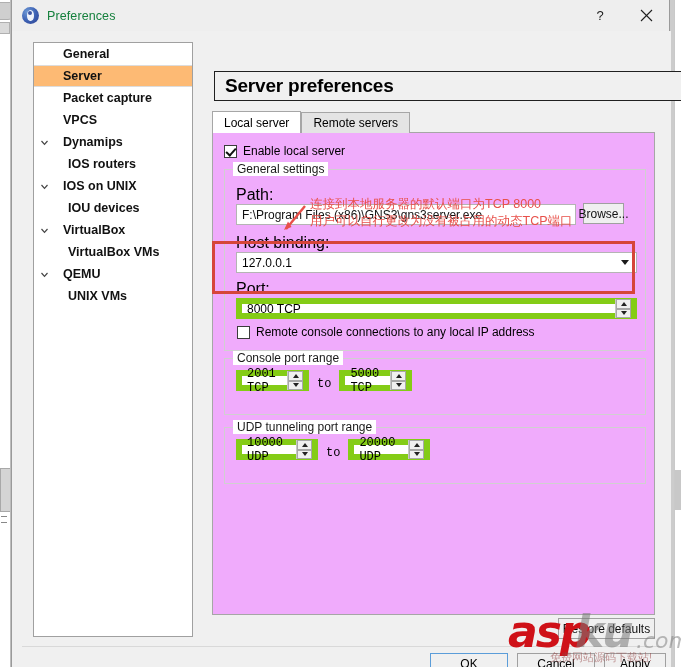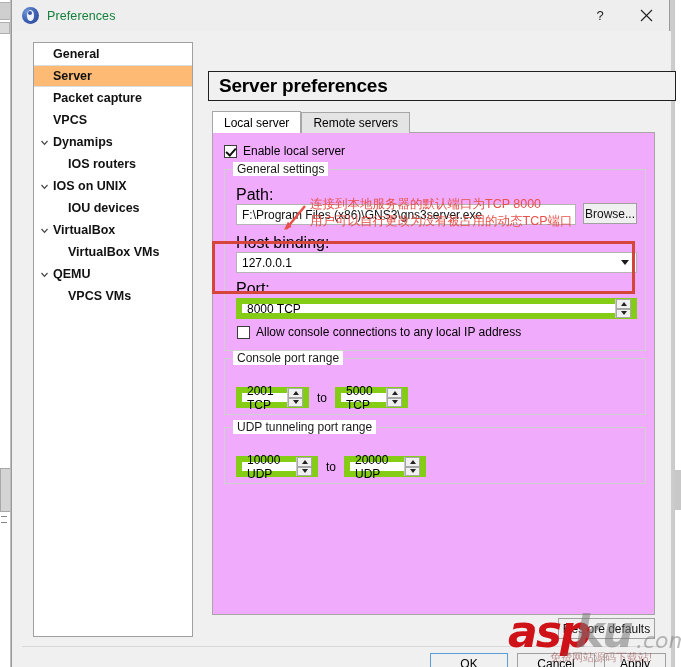--- a/index.html
+++ b/index.html
@@ -125,30 +125,30 @@
   }
   .tree-item.selected { background: #fdba74; border-top:1px solid #dcdcdc; border-bottom:1px solid #dcdcdc;}
   .tree-item .chev {
     width: 13px; flex: none;
     display: flex; align-items: center; justify-content: center;
     color: #555; font-weight: normal;
   }
   .tree-item .chev svg{display:block;}
   .tree-item .chev.empty { visibility: hidden; }
   .tree-item .tlabel { white-space: nowrap; }
-  .tree-item.lvl0 .tlabel { margin-left: 2px; }
+  .tree-item.lvl0 .tlabel { margin-left: 12px; }
   .tree-item.lvl1 .tlabel { margin-left: 17px; }
 
   
   #pref-panel {
     position: absolute; left: 190px; top: 11px;
     width: 450px; height: 595px;
   }
   #panel-title {
-    position: absolute; left: 6px; top: 29px;
+    position: absolute; left: 12px; top: 29px;
     width: 468px; height: 30px;
     background: #f0f0f0;
     border: 1px solid #202020;
     box-sizing: border-box;
     display: flex; align-items: center;
     padding-left: 10px;
     font-size: 19px; font-weight: bold;
     letter-spacing: -0.2px;
   }
   
@@ -289,28 +289,28 @@
     border-bottom:4px solid #222;
   }
   .spin .sb .ar-dn {
     width:0;height:0;border-left:3px solid transparent;border-right:3px solid transparent;
     border-top:4px solid #222;
   }
 
   
   #lbl-path      { position:absolute; left:11px; top:16px; }
   #path-input    { position:absolute; left:11px; top:34px; width:340px; }
-  #browse-button { position:absolute; left:358px; top:33px; width:54px; height:21px; }
+  #browse-button { position:absolute; left:358px; top:33px; width:41px; height:21px; }
   #lbl-hostbind  { position:absolute; left:11px; top:64px; }
   #host-combo    { position:absolute; left:11px; top:82px; width:401px; }
   #lbl-port      { position:absolute; left:11px; top:110px; }
   #port-spin     { position:absolute; left:11px; top:128px; width:401px; }
   #allow-console-row { position:absolute; left:12px; top:155px; }
 
-  .range-row { position: absolute; left: 11px; top: 28px; display: flex; align-items: center; }
+  .range-row { position: absolute; left: 11px; top: 11px; display: flex; align-items: flex-end; font-family: Liberation Mono, monospace; }
   .range-row .spin { width: 73px; }
   .range-row .to { margin: 0 8px; font-size: 12px; }
 
   
   #restore-defaults {
     position: absolute; left: 356px; top: 576px;
     width: 97px; height: 21px;
   }
 
   
@@ -501,21 +501,21 @@
       <div class="tree-item lvl0">
         <span class="chev">
           <svg width="9" height="9" viewBox="0 0 9 9">
               <polyline points="1.5,3 4.5,6.3 7.5,3" fill="none" stroke="#444" stroke-width="1.2"></polyline>
             </svg>
         </span>
         <span class="tlabel">QEMU</span>
       </div>
       <div class="tree-item lvl1">
         <span class="chev empty"></span>
-        <span class="tlabel">VPCS VMs</span>
+        <span class="tlabel">UNIX VMs</span>
       </div>
     </div>
 
     <div id="pref-panel">
 
       <div id="panel-title">Server preferences</div>
 
       <div id="tab-strip">
         <div class="tab active">
           <span>Local server</span>
@@ -555,21 +555,21 @@
                   <span class="ar-up"></span>
                 </span>
               <span class="sb">
                   <span class="ar-dn"></span>
                 </span>
             </span>
           </div>
 
           <div class="cbrow" id="allow-console-row">
             <span class="cbox"></span>
-            <span class="cblabel">Allow console connections to any local IP address</span>
+            <span class="cblabel">Remote console connections to any local IP address</span>
           </div>
         </div>
 
         <div class="groupbox" id="gb-console">
           <div class="gb-title">Console port range</div>
           <div class="range-row">
             <span class="spin">
               <span>2001 TCP</span>
               <span class="spin-btns">
                 <span class="sb">

